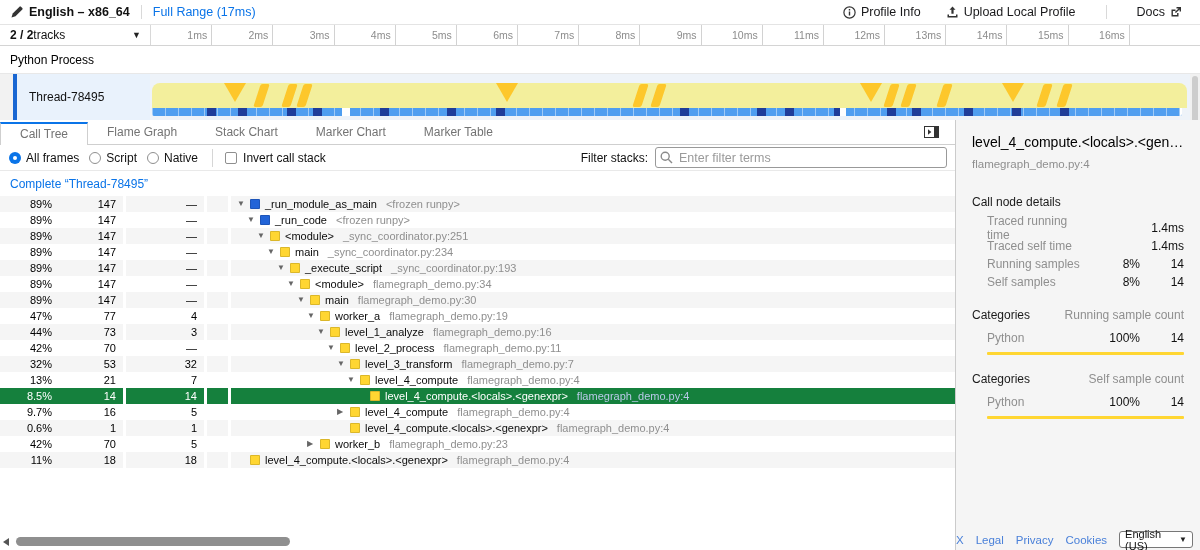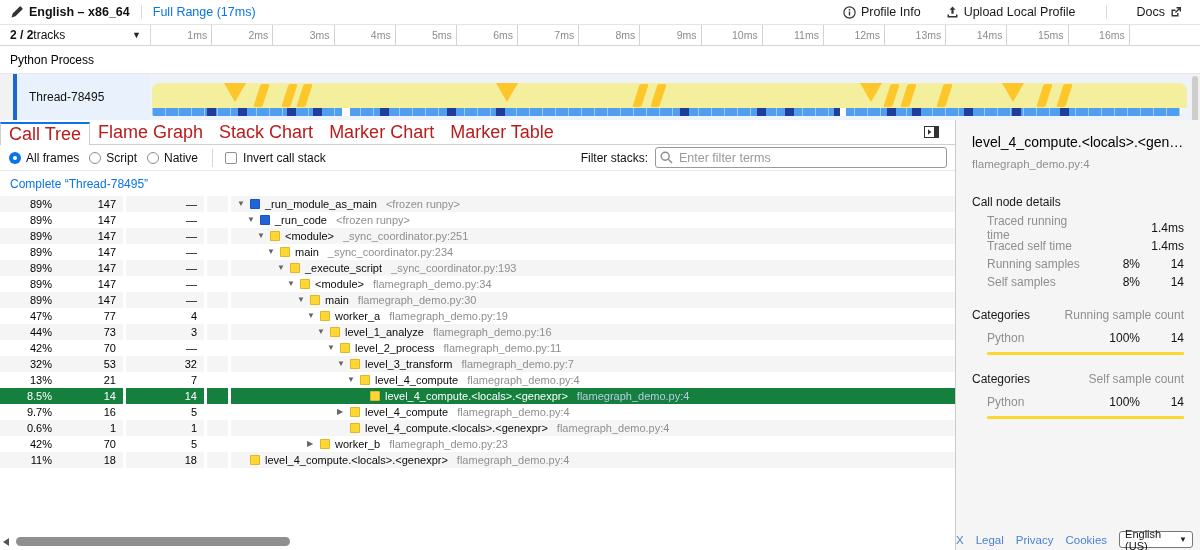--- a/index.html
+++ b/index.html
@@ -43,21 +43,21 @@
   .vscroll{width:10px;background:#f1f1f1;position:relative}
   .vthumb{position:absolute;left:2px;right:2px;top:2px;height:64px;background:#cdcdcd;border-radius:4px}
 
   
   .main{display:flex;height:430px}
   .left-panel{width:955px;position:relative;background:#fff;display:flex;flex-direction:column}
   .sidebar{flex:1;background:#f5f5f5;border-left:1px solid #cbcbcb;position:relative;padding-top:14px;font-size:12px;overflow:hidden}
 
   
   .tabbar{height:25px;display:flex;align-items:flex-end;border-bottom:1px solid #cfcfcf;position:relative;background:#fff}
-  .tab{padding:0 8px;line-height:23px;font-size:18px;color:#b91c1c;cursor:pointer;white-space:nowrap}
+  .tab{padding:0 19px;line-height:23px;font-size:12px;color:#737373;cursor:pointer;white-space:nowrap}
   .tab.selected{background:#fff;border:1px solid #cfcfcf;border-bottom:none;border-top:2px solid #0a74e8;line-height:21px;margin-bottom:-1px}
   .panel-toggle{position:absolute;right:16px;top:6px;cursor:pointer}
 
   
   .filterbar{height:26px;display:flex;align-items:center;font-size:12px;border-bottom:1px solid #e9e9e9;padding-left:9px;color:#111}
   .radio-opt{display:flex;align-items:center;gap:5px;margin-right:10px;cursor:pointer}
   .radio{width:12px;height:12px;border-radius:50%;border:1px solid #8f8f8f;background:#fff}
   .radio.on{border:none;background:#0a74e8;position:relative}
   .radio.on::after{content:"";position:absolute;left:4px;top:4px;width:4px;height:4px;border-radius:50%;background:#fff}
   .vsep{width:1px;height:18px;background:#d6d6d6;margin:0 12px 0 4px}

